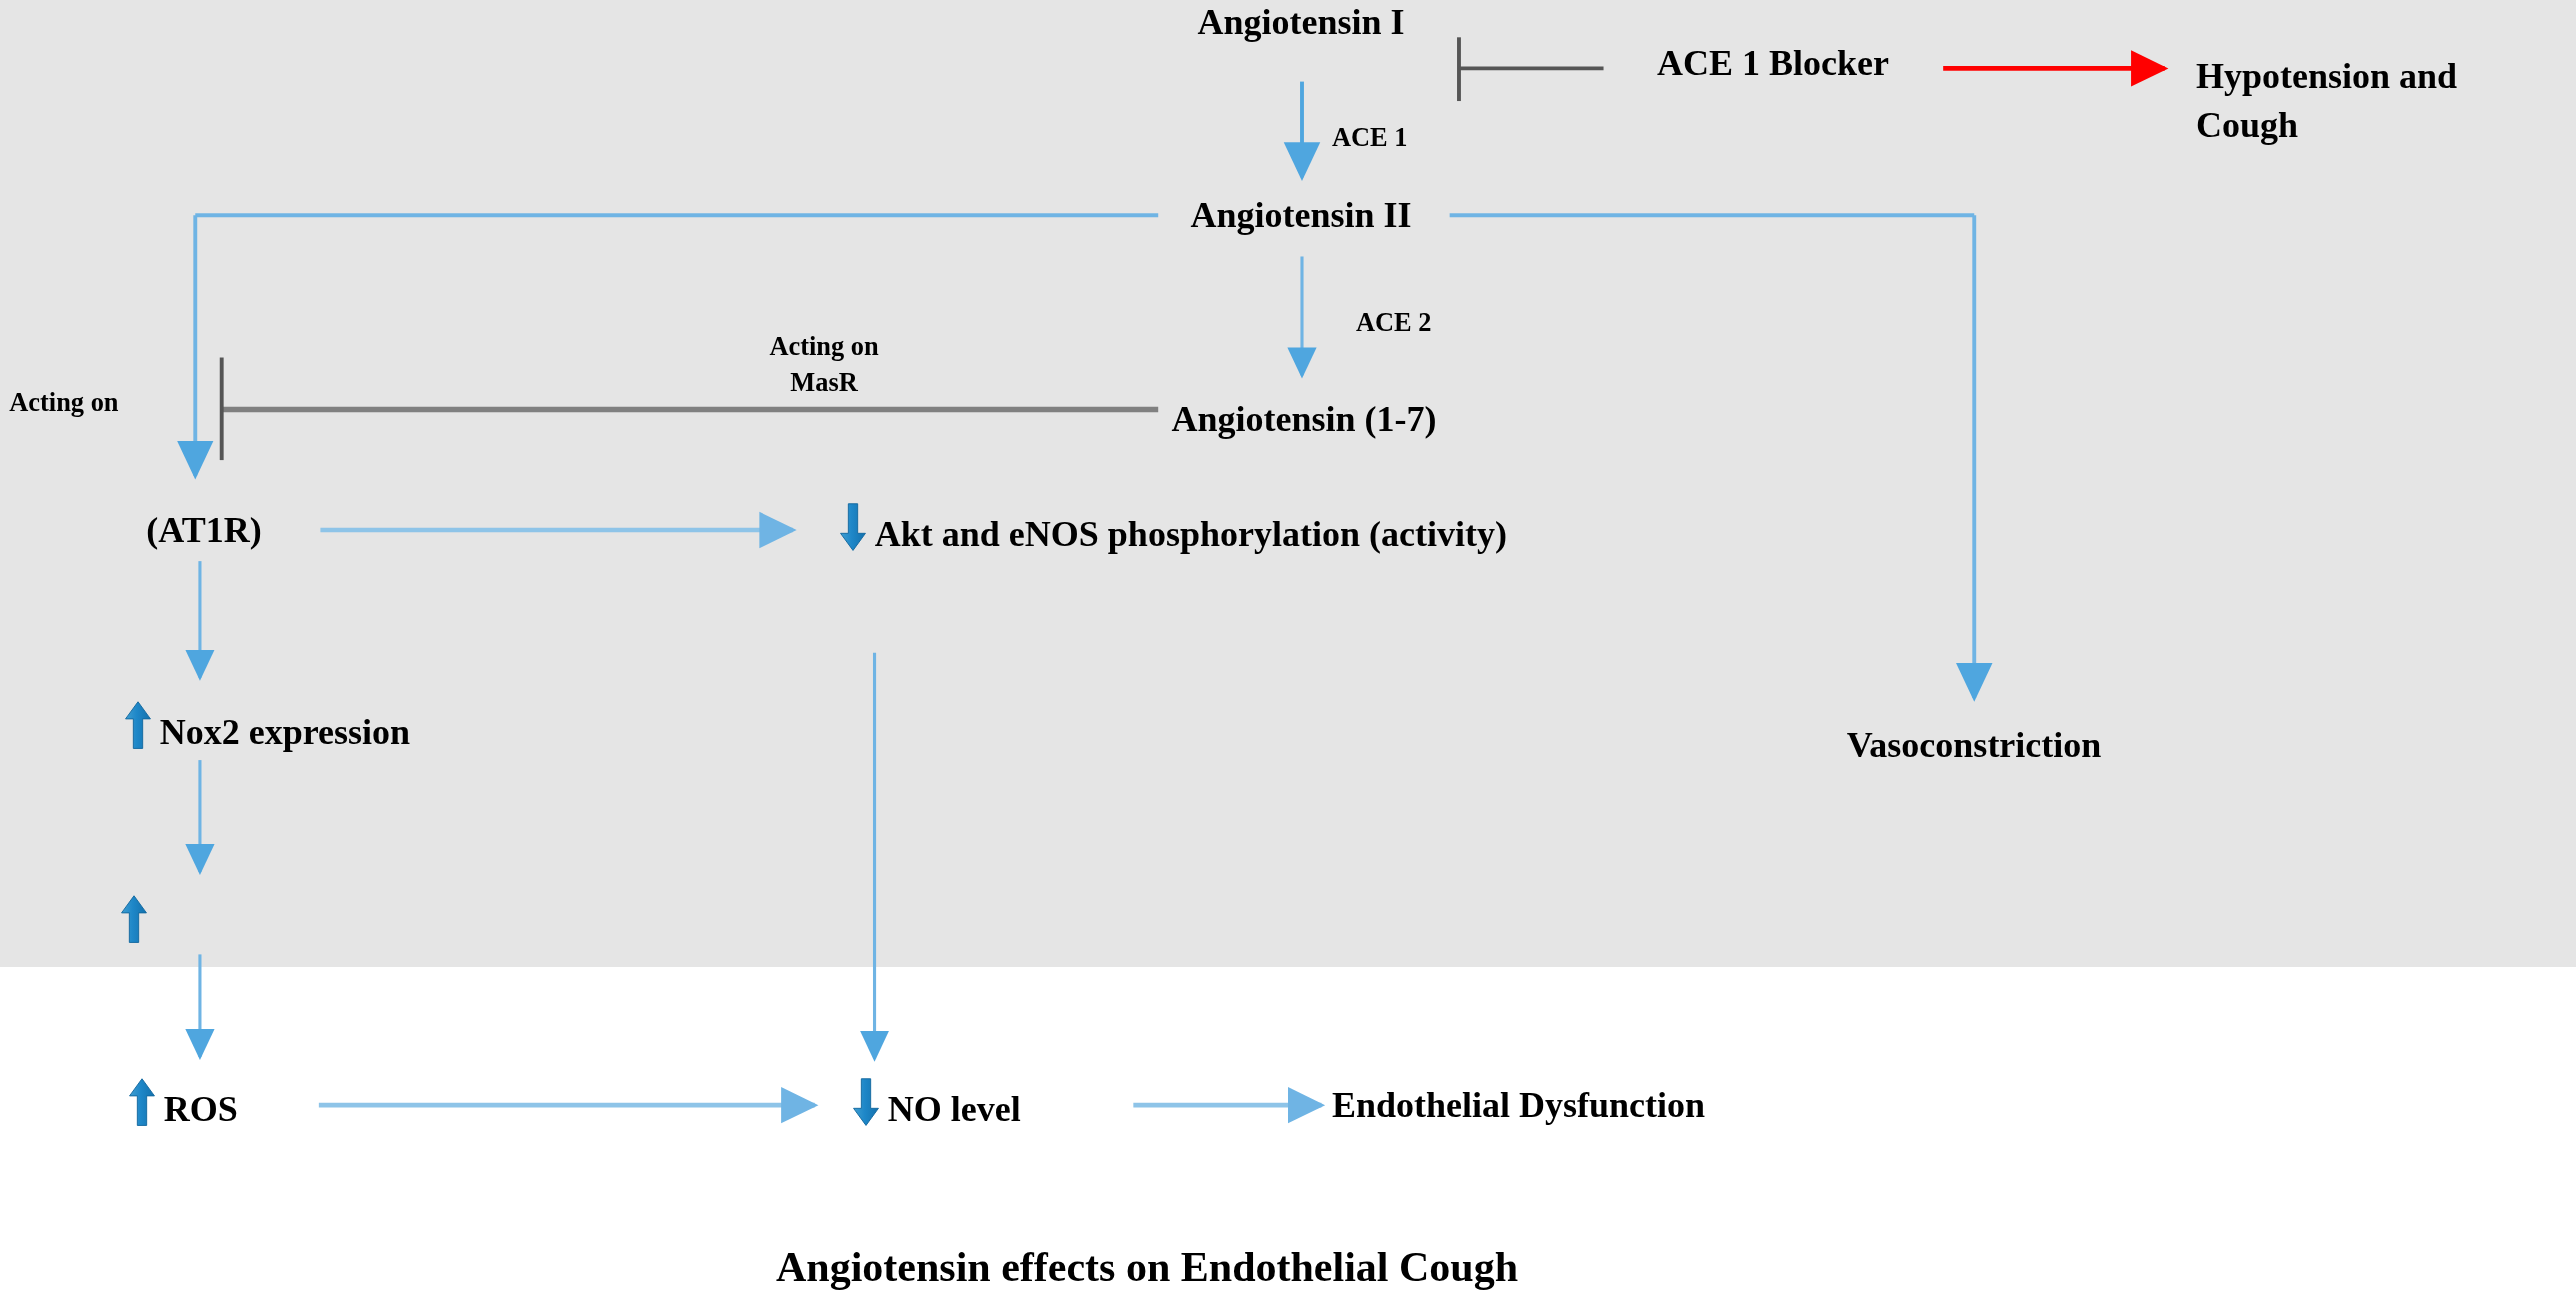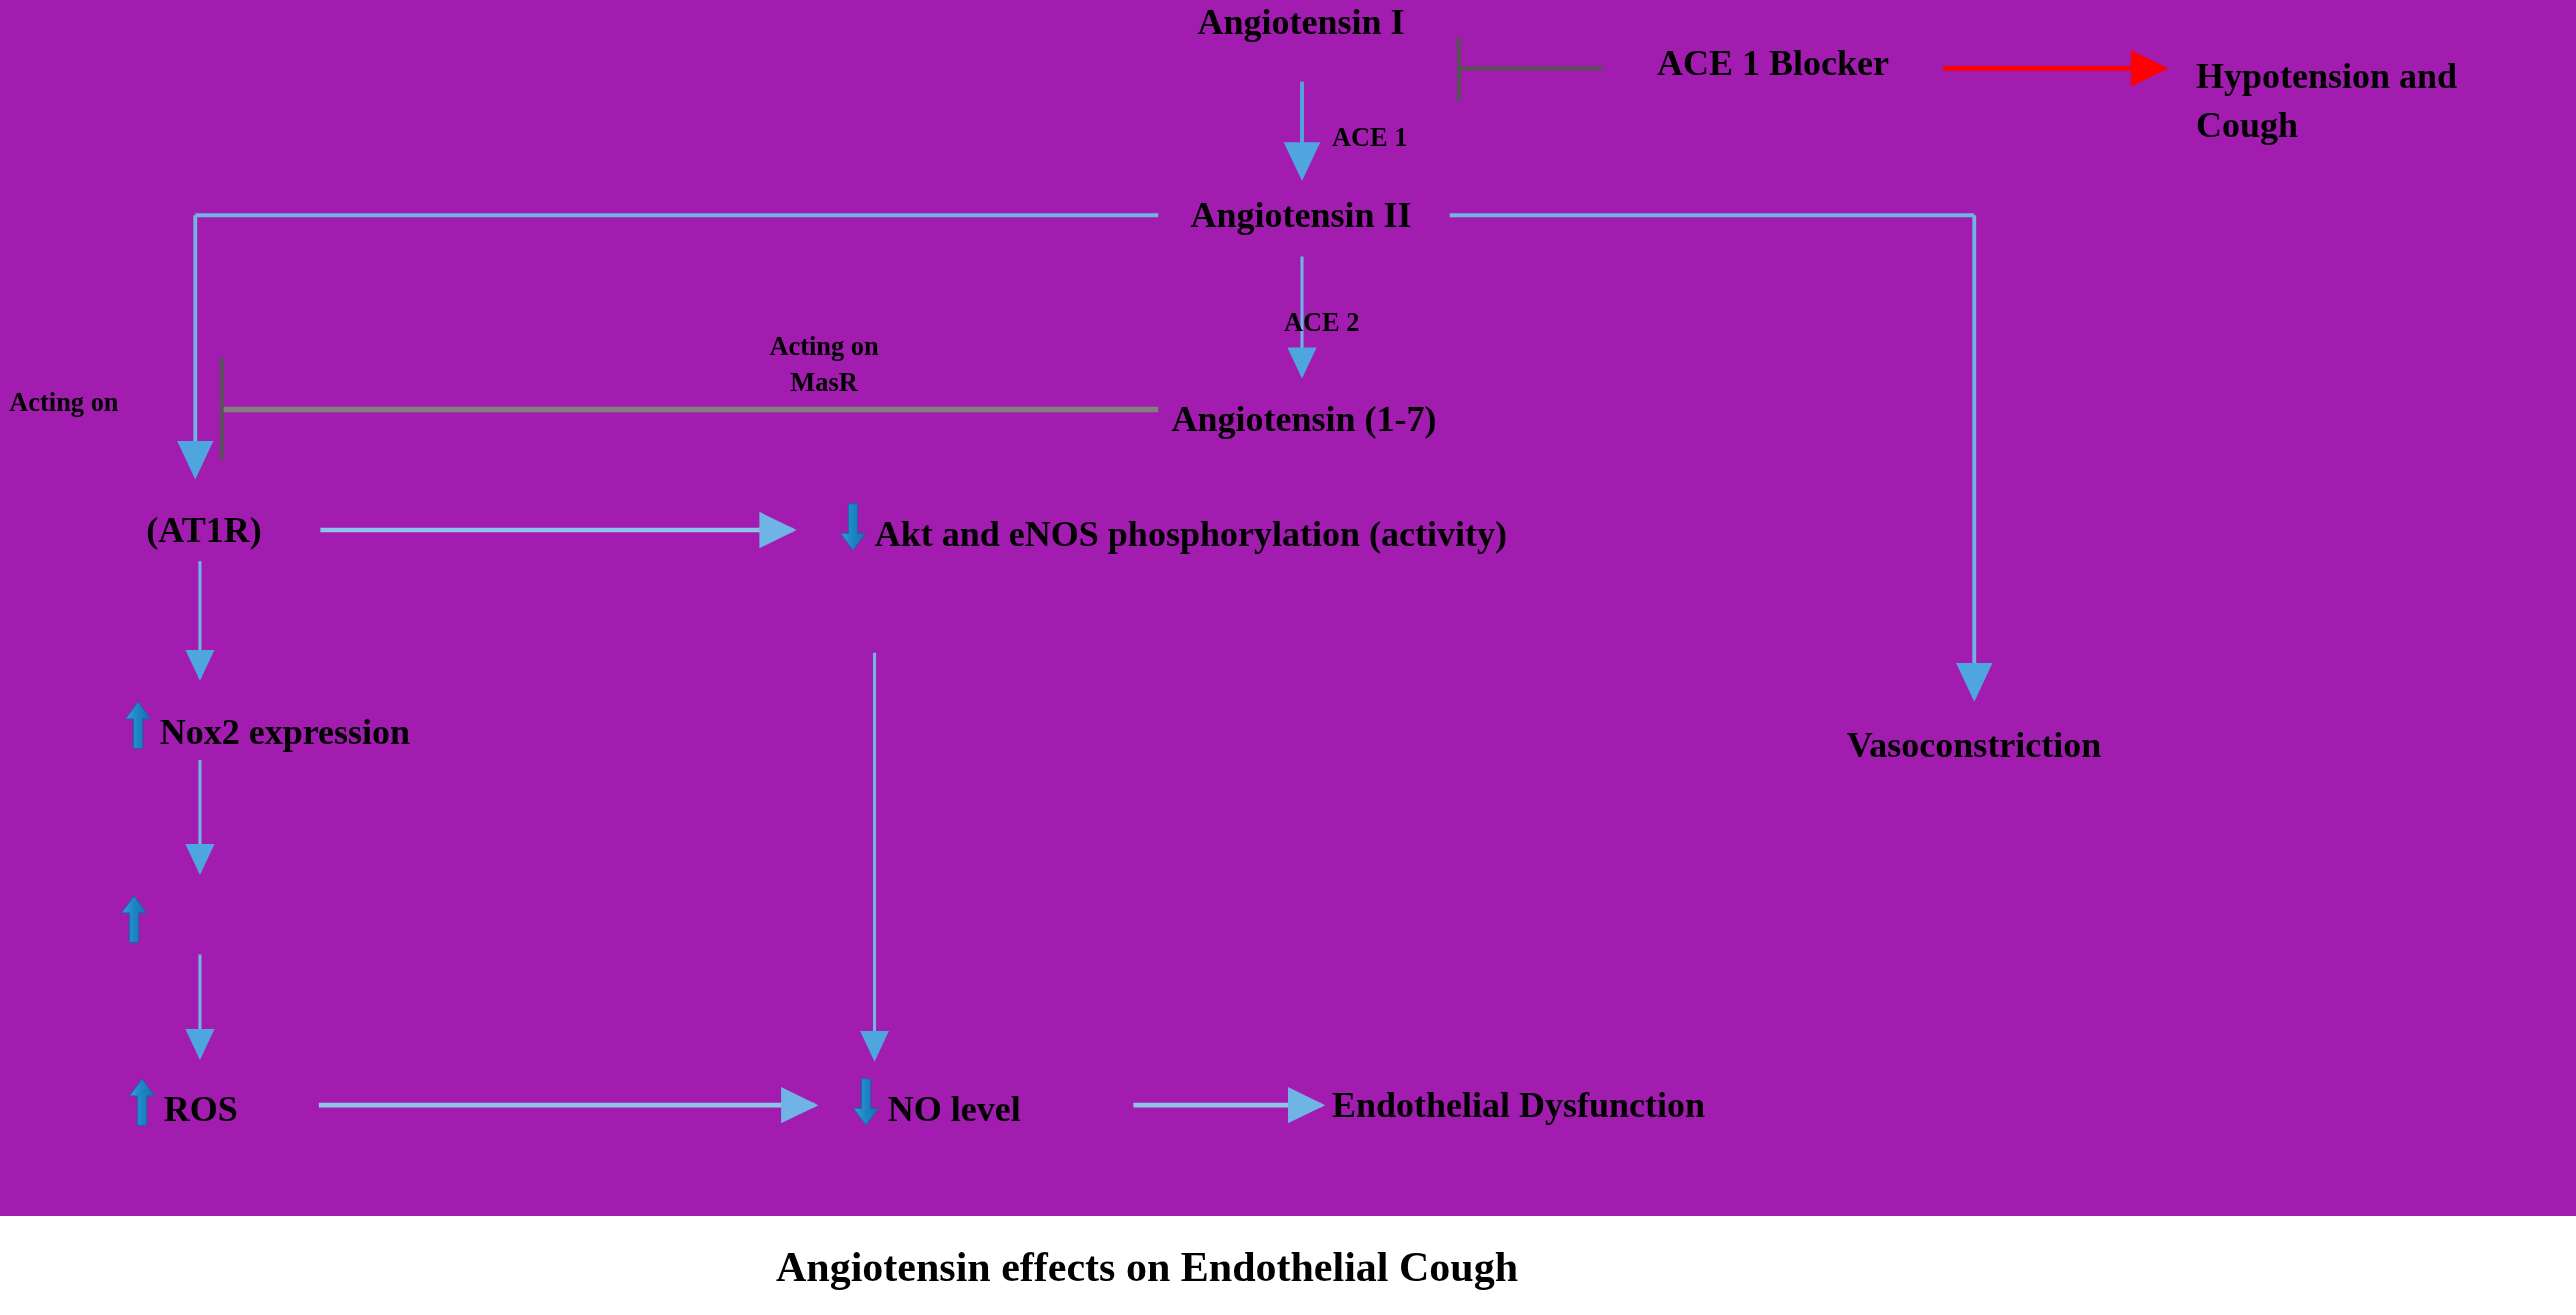--- a/index.html
+++ b/index.html
@@ -1,18 +1,18 @@
 <!DOCTYPE html>
 <html style="font-size:12.4px"><head>
 <meta charset="utf-8">
 <style>
   html,body{margin:0;padding:0;background:#ffffff;}
   body{width:2576px;height:1315px;overflow:hidden;
        font-family:"Liberation Serif","DejaVu Serif",serif;}
-  #diagram{position:relative;width:2576px;height:1216px;background:#a21caf;}
+  #diagram{position:relative;width:2576px;height:967px;background:#e5e5e5;}
   #wires{position:absolute;left:0;top:0;width:2576px;height:1315px;}
   .node{position:absolute;font-weight:bold;color:#000;white-space:nowrap;
         line-height:1.05;}
   .nd-center{transform:translate(-50%,-50%);}
   .nd-left{transform:translate(0,-50%);}
   .big{font-size:36px;}
   .small{font-size:26.4px;text-align:right;}
   .title{font-size:42px;font-weight:bold;position:absolute;
          transform:translate(-50%,-50%);white-space:nowrap;}
   .two-line{white-space:pre-line;text-align:center;line-height:1.35;}
@@ -141,21 +141,21 @@
       </svg>
     </span><span>NO level</span>
   </div>
 
   <div class="node big nd-left" style="left:1332px;top:1106px;">Endothelial Dysfunction</div>
 
   <div class="node big nd-center" style="left:1974px;top:746px;">Vasoconstriction</div>
 
   <div class="node small nd-left" style="left:1332px;top:138px;">ACE 1</div>
 
-  <div class="node small nd-left" style="left:1284px;top:323px;">ACE 2</div>
+  <div class="node small nd-left" style="left:1356px;top:323px;">ACE 2</div>
 
   <div class="node small nd-left" style="left:9.3px;top:403px;">Acting on</div>
 
   <div class="node small two-line nd-center" style="left:824px;top:365px;">Acting on
 MasR</div>
 
   <div class="title" style="left:1147px;top:1267px;">Angiotensin effects on Endothelial Cough</div>
 
 </div>
 

